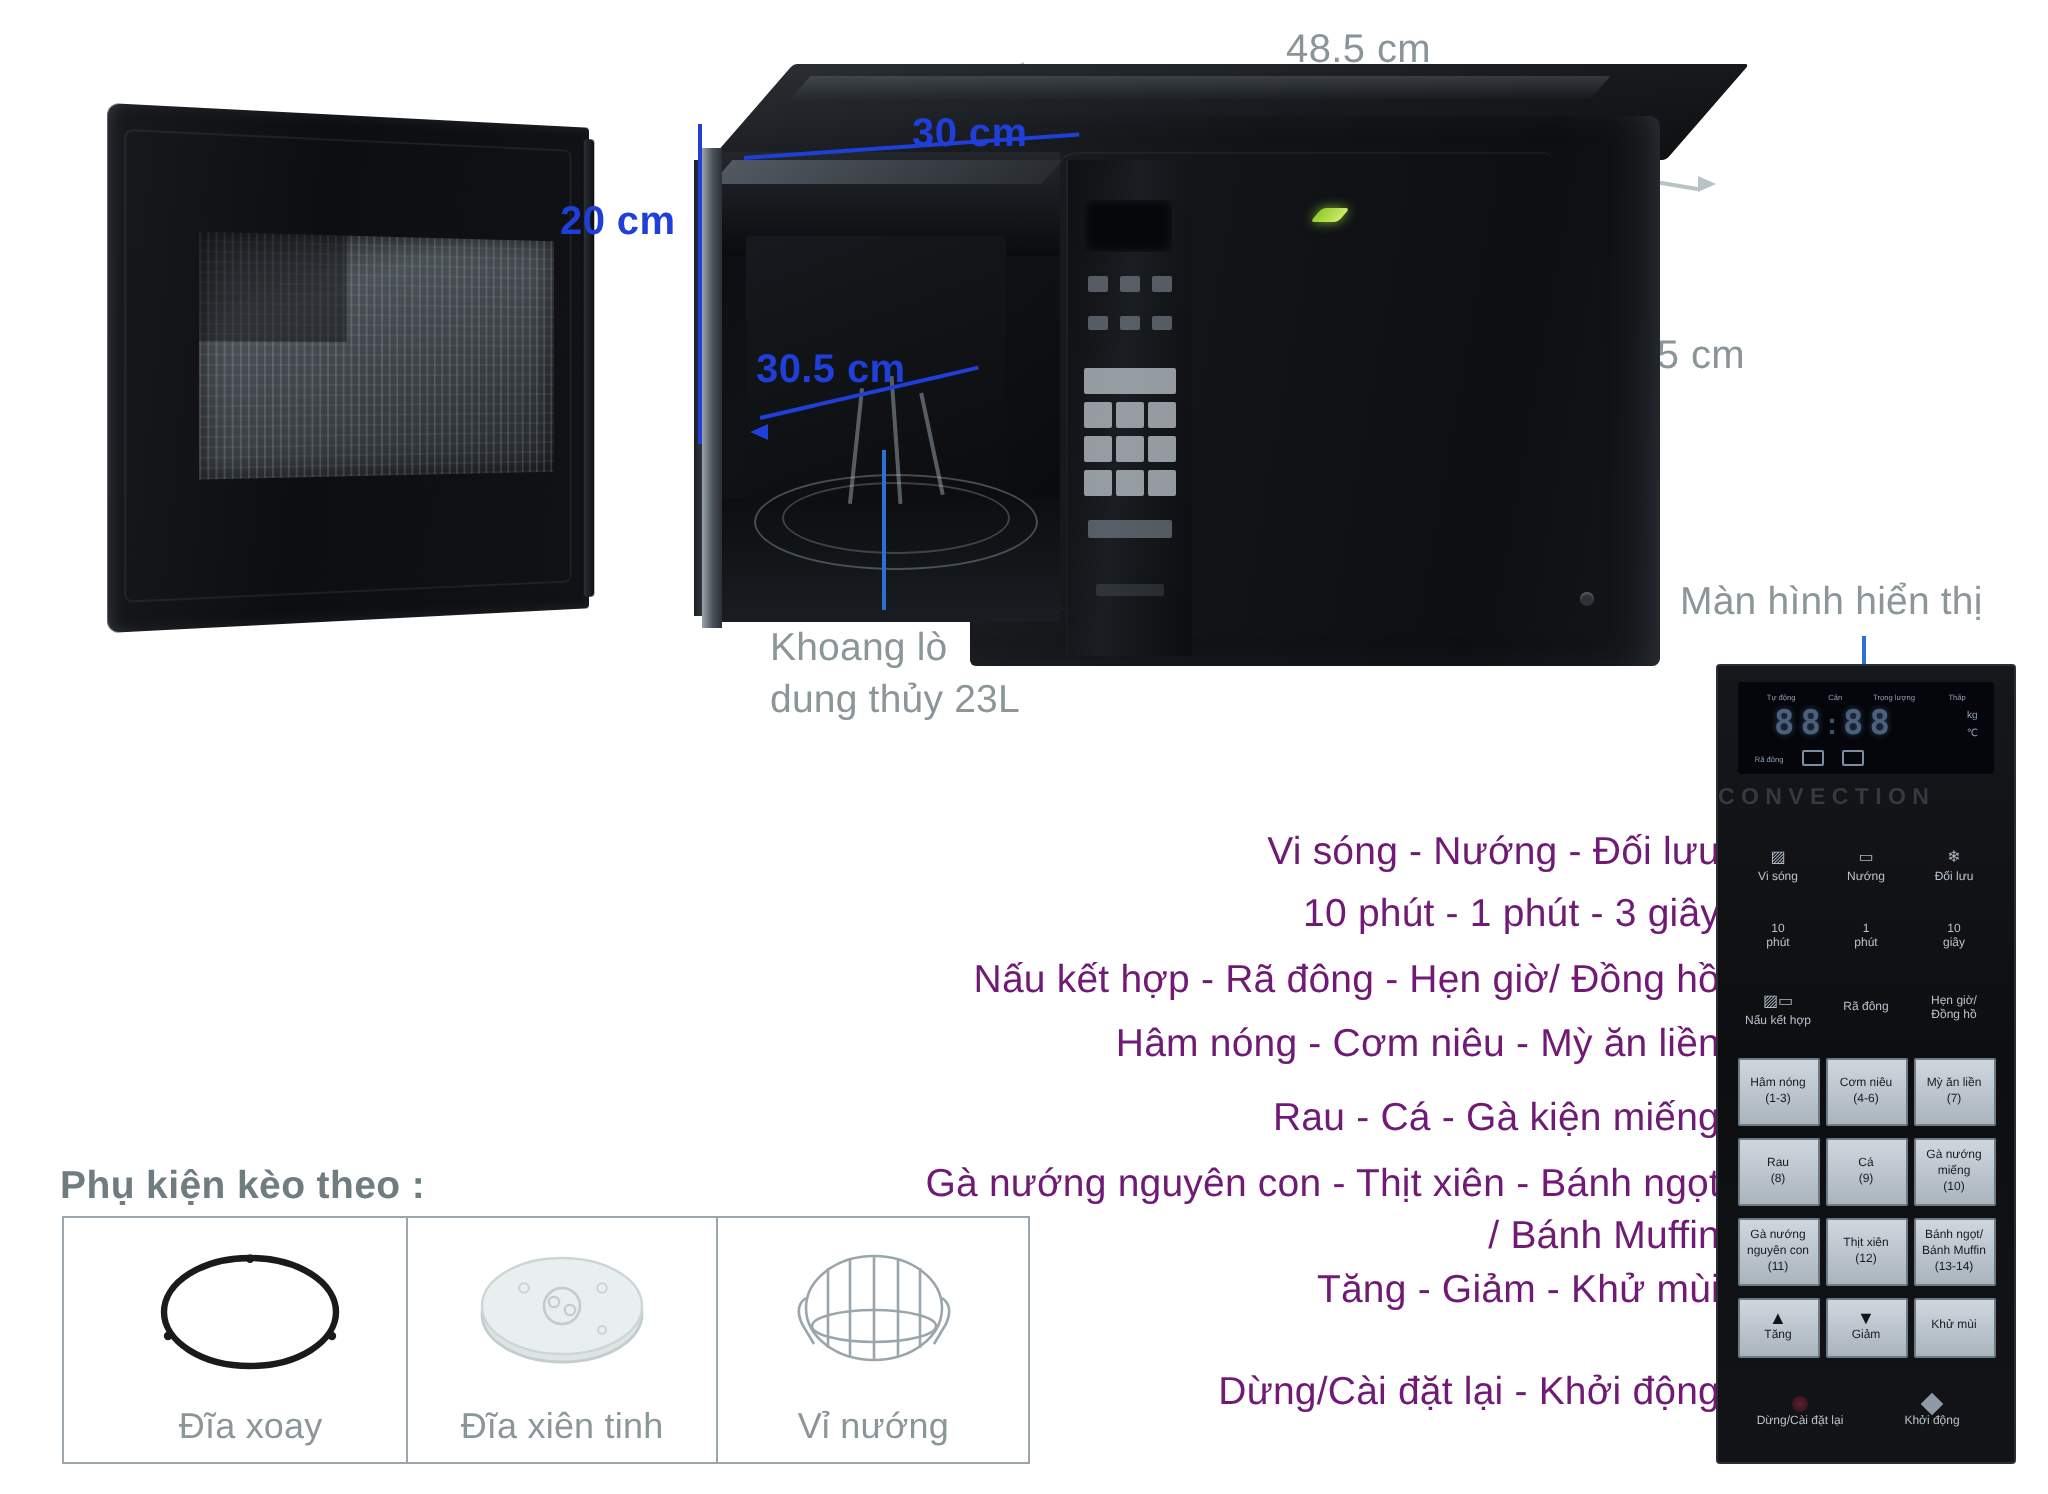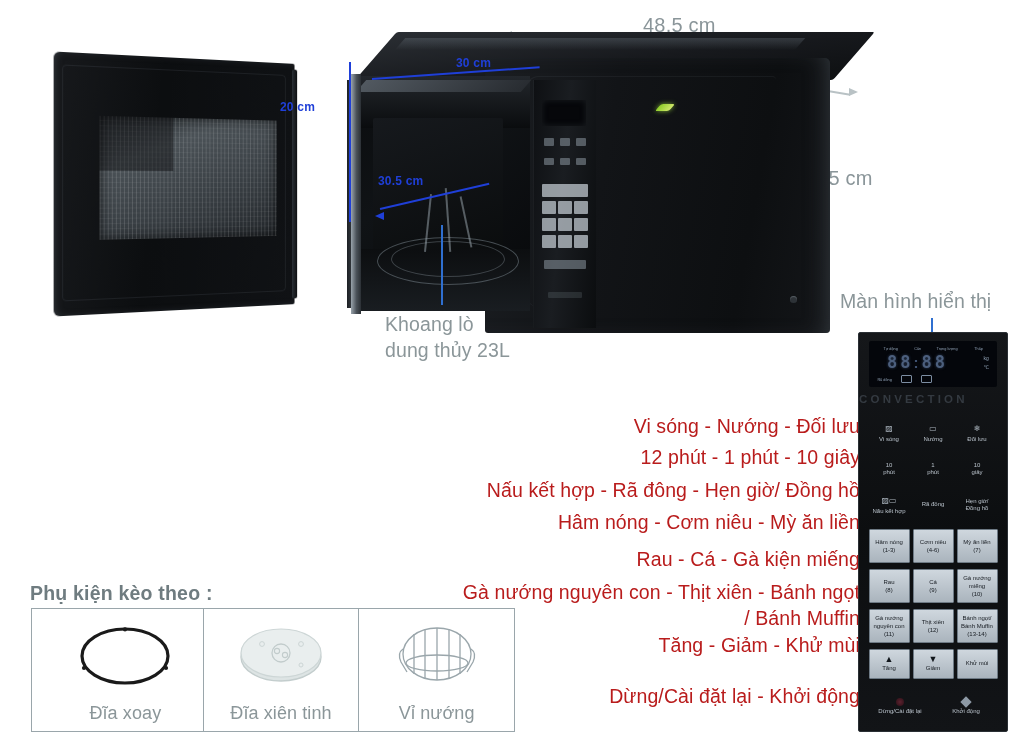--- a/index.html
+++ b/index.html
@@ -11,21 +11,21 @@
     color:#7d8b8e;
   }
   .stage{position:absolute;left:0;top:0;width:1024px;height:747px;}
 
   
   .dim{
     position:absolute;font-size:20px;color:#8a9599;white-space:nowrap;
     letter-spacing:.2px;
   }
   .dim-blue{
-    position:absolute;font-size:12px;color:#1f3fd8;font-weight:700;
+    position:absolute;font-size:20px;color:#1f3fd8;font-weight:700;
     white-space:nowrap;letter-spacing:.2px;
   }
   .dimline{position:absolute;background:#b9c2c5;}
   .dimline.h{height:1.5px;}
   .dimline.v{width:1.5px;}
   .arrowhead{position:absolute;width:0;height:0;}
 
   
   #oven{position:absolute;left:55px;top:28px;width:740px;height:310px;}
 
@@ -158,21 +158,21 @@
     position:absolute;background:rgba(150,162,172,.5);border-radius:1px;
   }
 
   
   .lead{position:absolute;background:#2f6fd0;}
   .lead.h{height:1.6px;}
   .lead.v{width:1.6px;}
 
   
   .anno{
-    position:absolute;font-size:19.5px;color:#b91c1c;white-space:nowrap;
+    position:absolute;font-size:19.5px;color:#701a75;white-space:nowrap;
     text-align:right;letter-spacing:.1px;
   }
   .caption{
     position:absolute;font-size:19.5px;color:#8b9699;line-height:26px;
     letter-spacing:.1px;
   }
 
   
   #acc-title{
     position:absolute;left:30px;top:582px;font-size:19.5px;color:#6f7c80;
@@ -369,21 +369,21 @@
     <div>Khoang lò</div>
     <div>dung thủy 23L</div>
   </div>
 
   <div class="caption" style="left:840px;top:288px;">Màn hình hiển thị</div>
   <div class="lead v" style="left:931px;top:318px;height:50px;"></div>
 
   <div class="anno" style="left:300px;top:415px;width:560px;">Vi sóng - Nướng - Đối lưu</div>
   <div class="lead h" style="left:862px;top:426px;width:40px;"></div>
 
-  <div class="anno" style="left:300px;top:446px;width:560px;">12 phút - 1 phút - 10 giây</div>
+  <div class="anno" style="left:300px;top:446px;width:560px;">10 phút - 1 phút - 3 giây</div>
   <div class="lead h" style="left:862px;top:458px;width:40px;"></div>
 
   <div class="anno" style="left:240px;top:479px;width:620px;">Nấu kết hợp - Rã đông - Hẹn giờ/ Đồng hồ</div>
   <div class="lead h" style="left:862px;top:490px;width:40px;"></div>
 
   <div class="anno" style="left:300px;top:511px;width:560px;">Hâm nóng - Cơm niêu - Mỳ ăn liền</div>
   <div class="lead h" style="left:862px;top:522px;width:40px;"></div>
 
   <div class="anno" style="left:300px;top:548px;width:560px;">Rau - Cá - Gà kiện miếng</div>
   <div class="lead h" style="left:862px;top:559px;width:40px;"></div>

